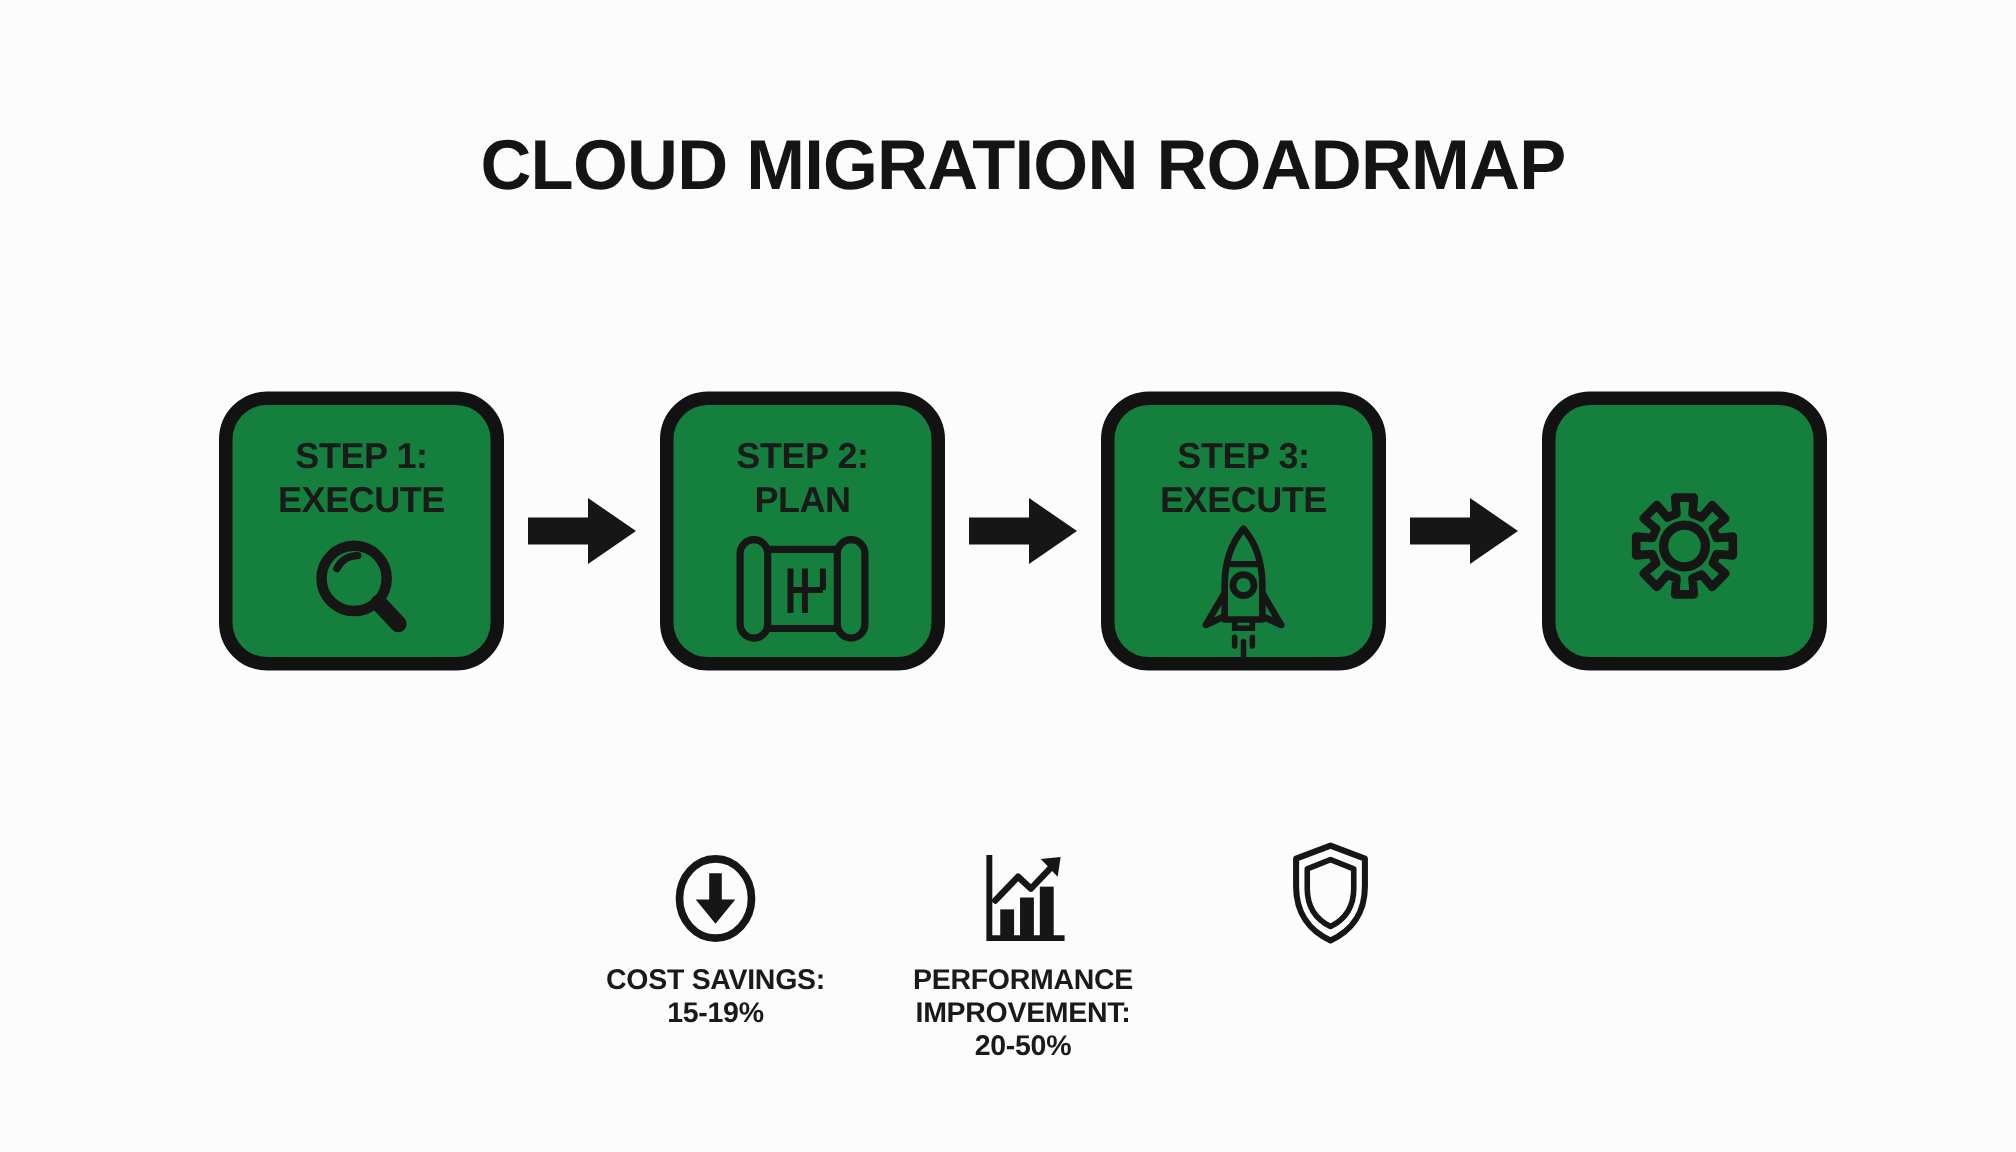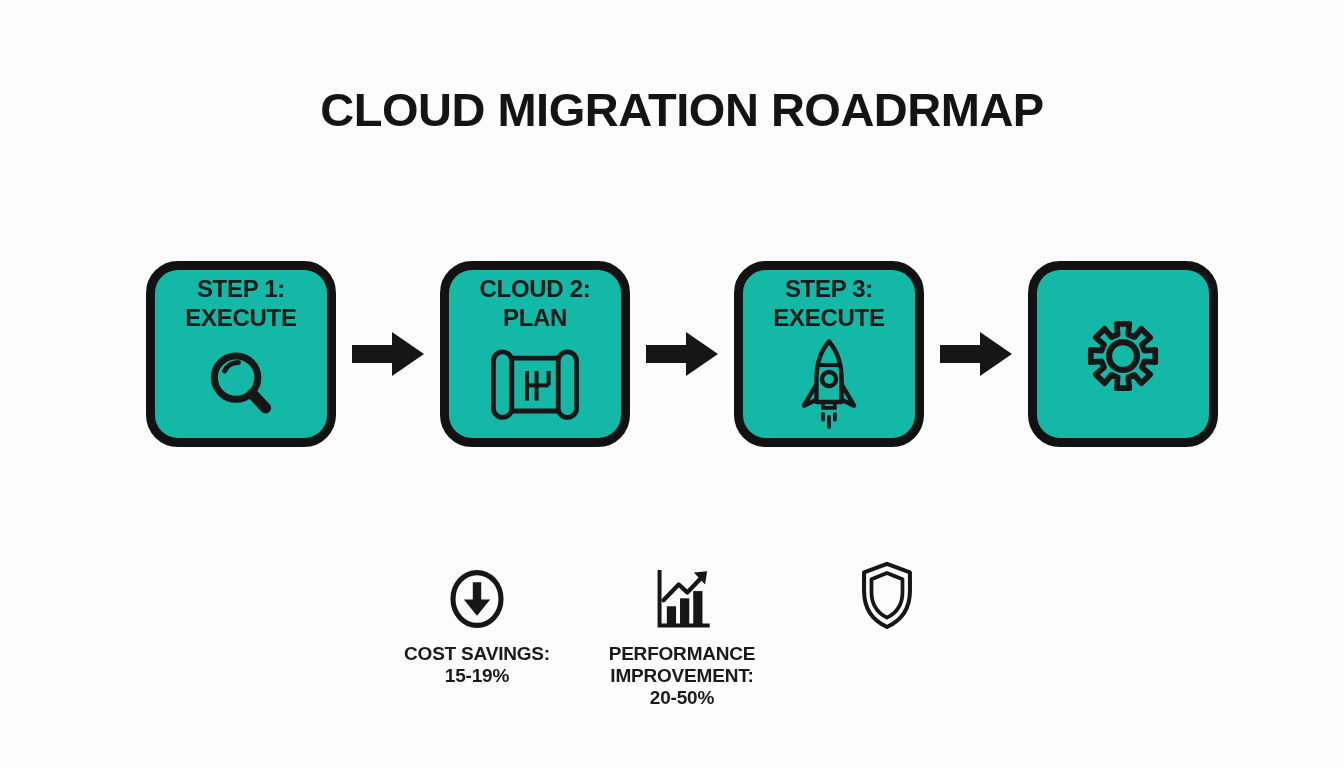--- a/index.html
+++ b/index.html
@@ -28,25 +28,25 @@
     position: absolute;
     top: 261px; left: 0; right: 0;
     display: flex;
     justify-content: center;
     align-items: center;
   }
   .step-box {
     width: 190px; height: 186px;
     border: 9px solid #121212;
     border-radius: 32px;
-    background: #14b8a6;
+    background: #15803d;
     display: flex;
     flex-direction: column;
     align-items: center;
-    padding-top: 4px;
+    padding-top: 20px;
   }
   .step-label {
     font-size: 24px;
     font-weight: bold;
     line-height: 29px;
     text-align: center;
     letter-spacing: -0.3px;
     color: #1a1a1a;
   }
   .step-icon {
@@ -121,21 +121,21 @@
     </div>
 
     <div class="flow-arrow">
       <svg width="72" height="48" viewBox="0 0 72 48">
         <path class="ink-fill" d="M0 15 H40 V2 L72 24 L40 46 V33 H0 Z"></path>
       </svg>
     </div>
 
     <div class="step-box">
       <div class="step-label">
-        <span>CLOUD 2:</span><br>
+        <span>STEP 2:</span><br>
         <span>PLAN</span>
       </div>
       <div class="step-icon">
         <svg width="96" height="78" viewBox="0 0 120 95">
           <rect class="ink-stroke" x="8" y="6" width="23" height="82" rx="11.5" stroke-width="6"></rect>
           <rect class="ink-stroke" x="89" y="6" width="23" height="82" rx="11.5" stroke-width="6"></rect>
           <line class="ink-stroke" x1="30" y1="14" x2="90" y2="14" stroke-width="6"></line>
           <line class="ink-stroke" x1="30" y1="80" x2="90" y2="80" stroke-width="6"></line>
           <line class="ink-stroke" x1="50" y1="30" x2="50" y2="67" stroke-width="5"></line>
           <line class="ink-stroke" x1="62" y1="30" x2="62" y2="67" stroke-width="5"></line>

